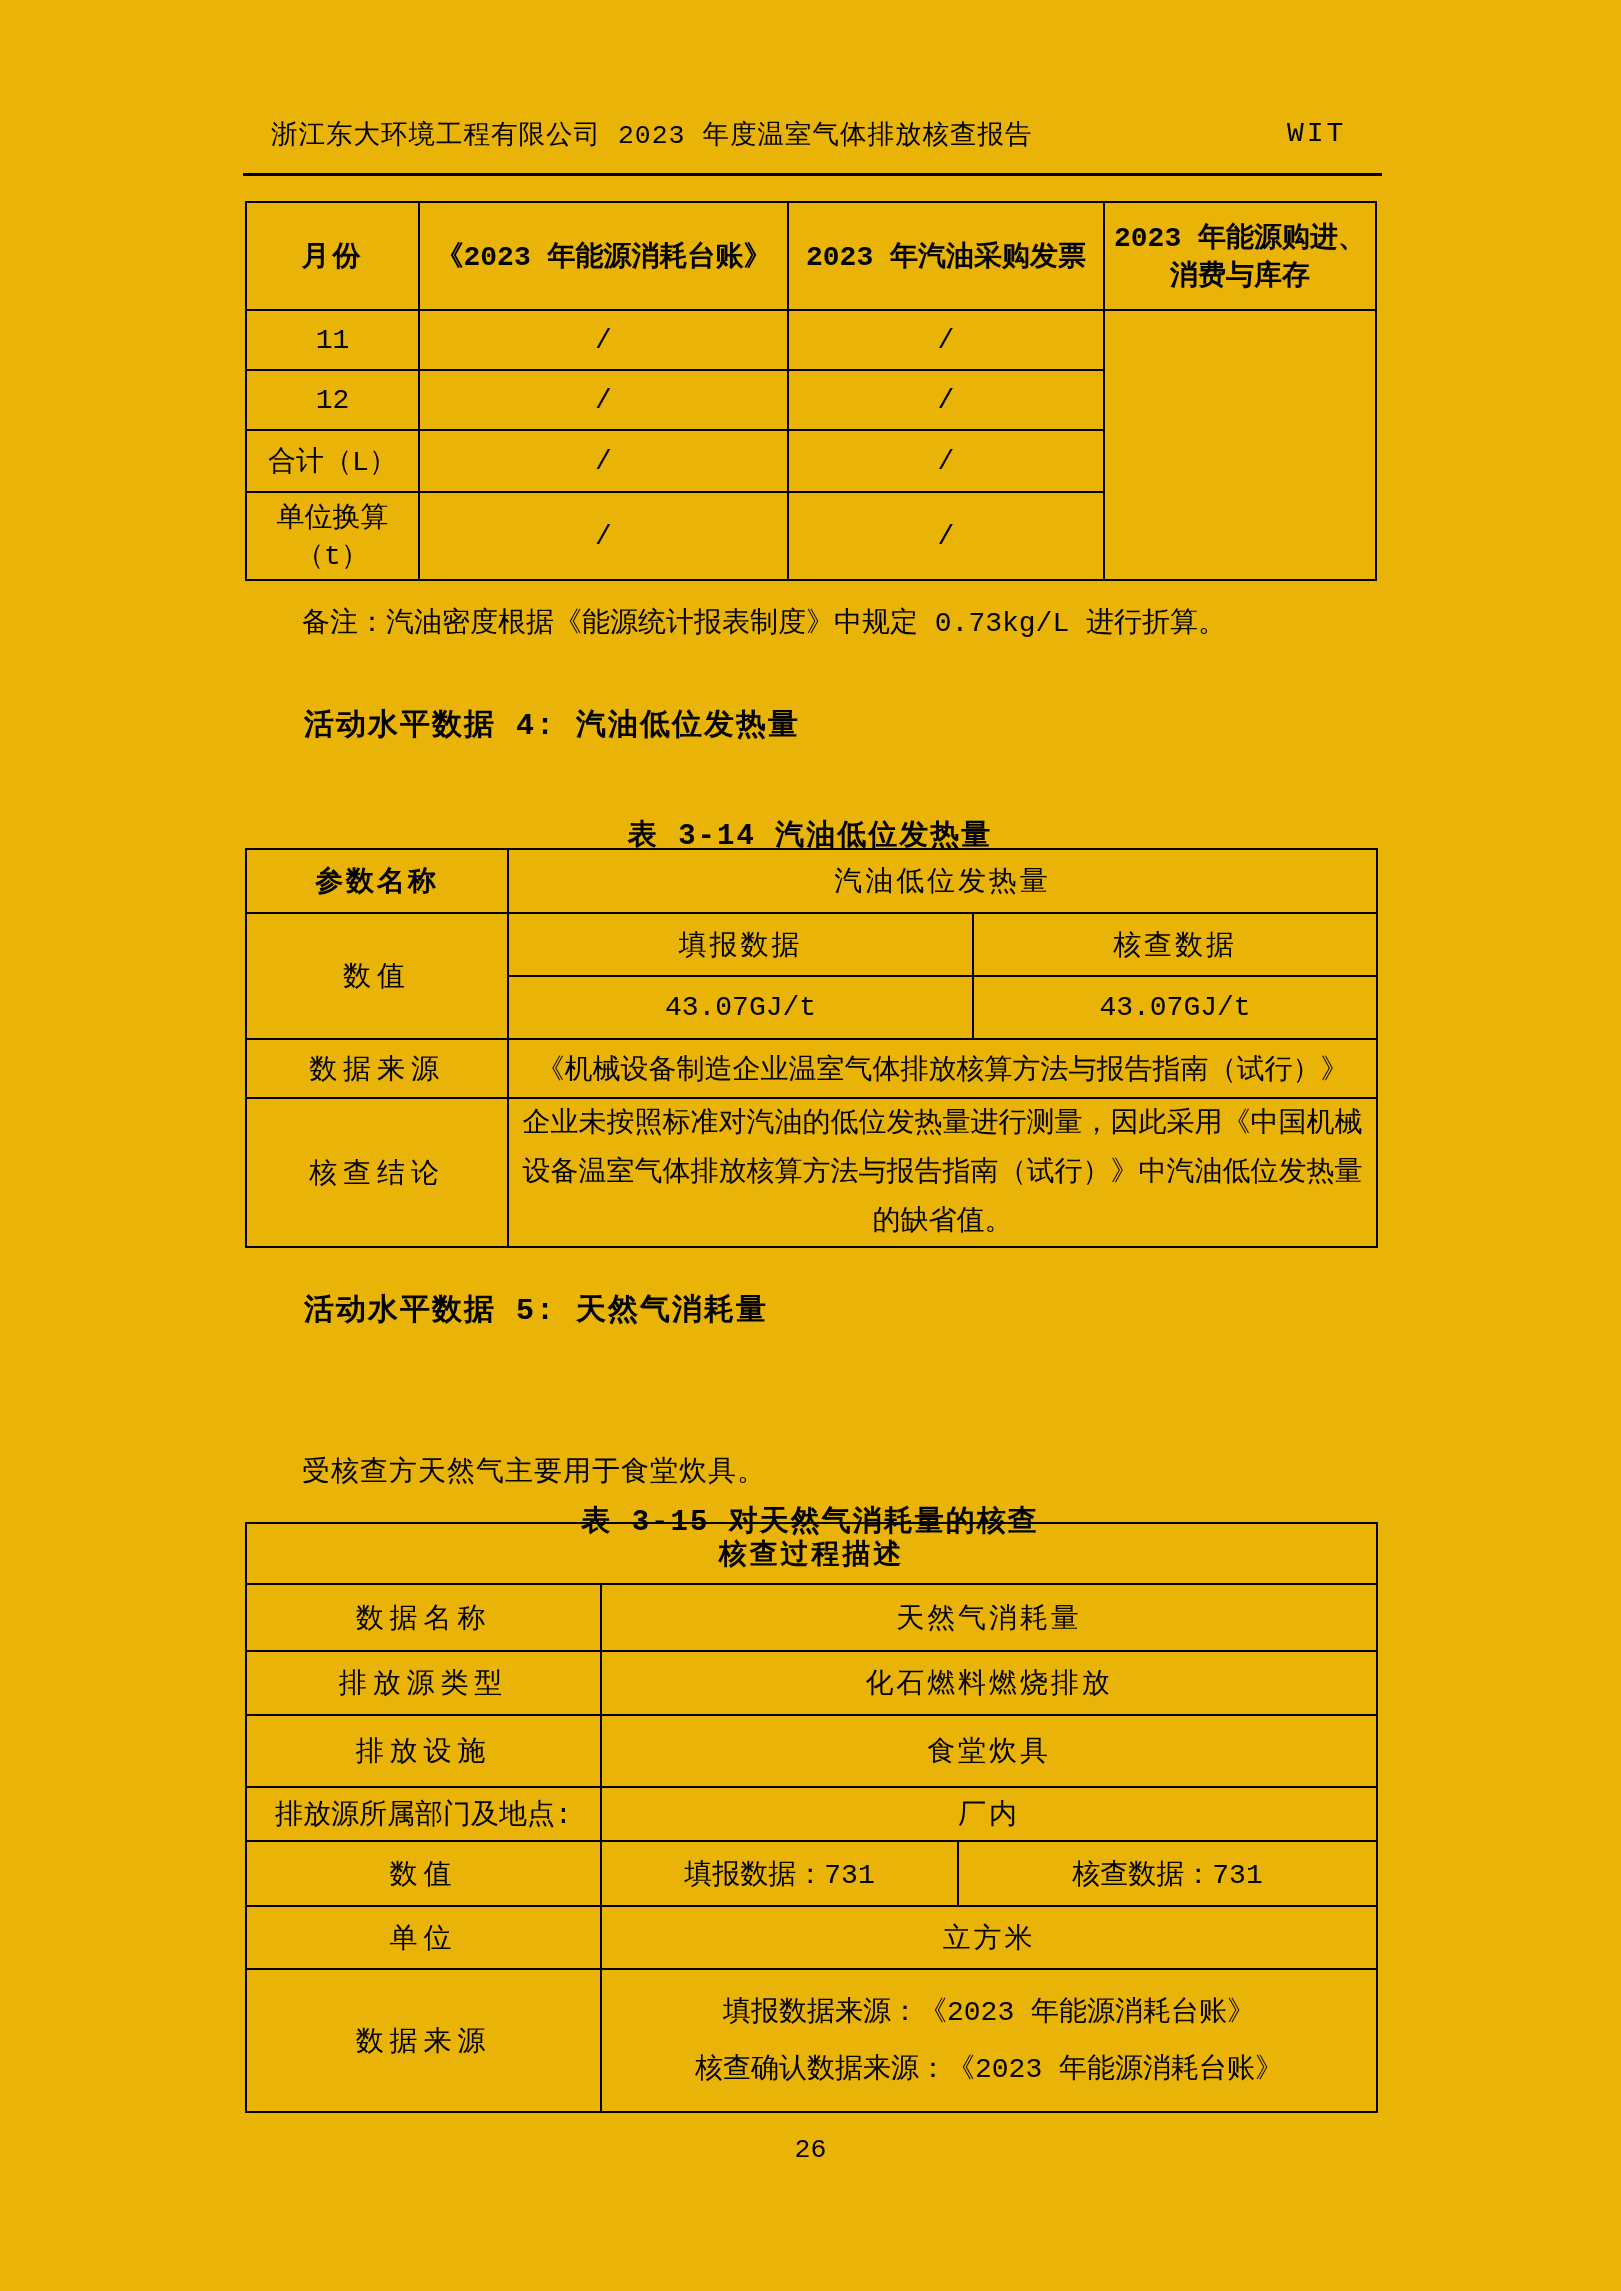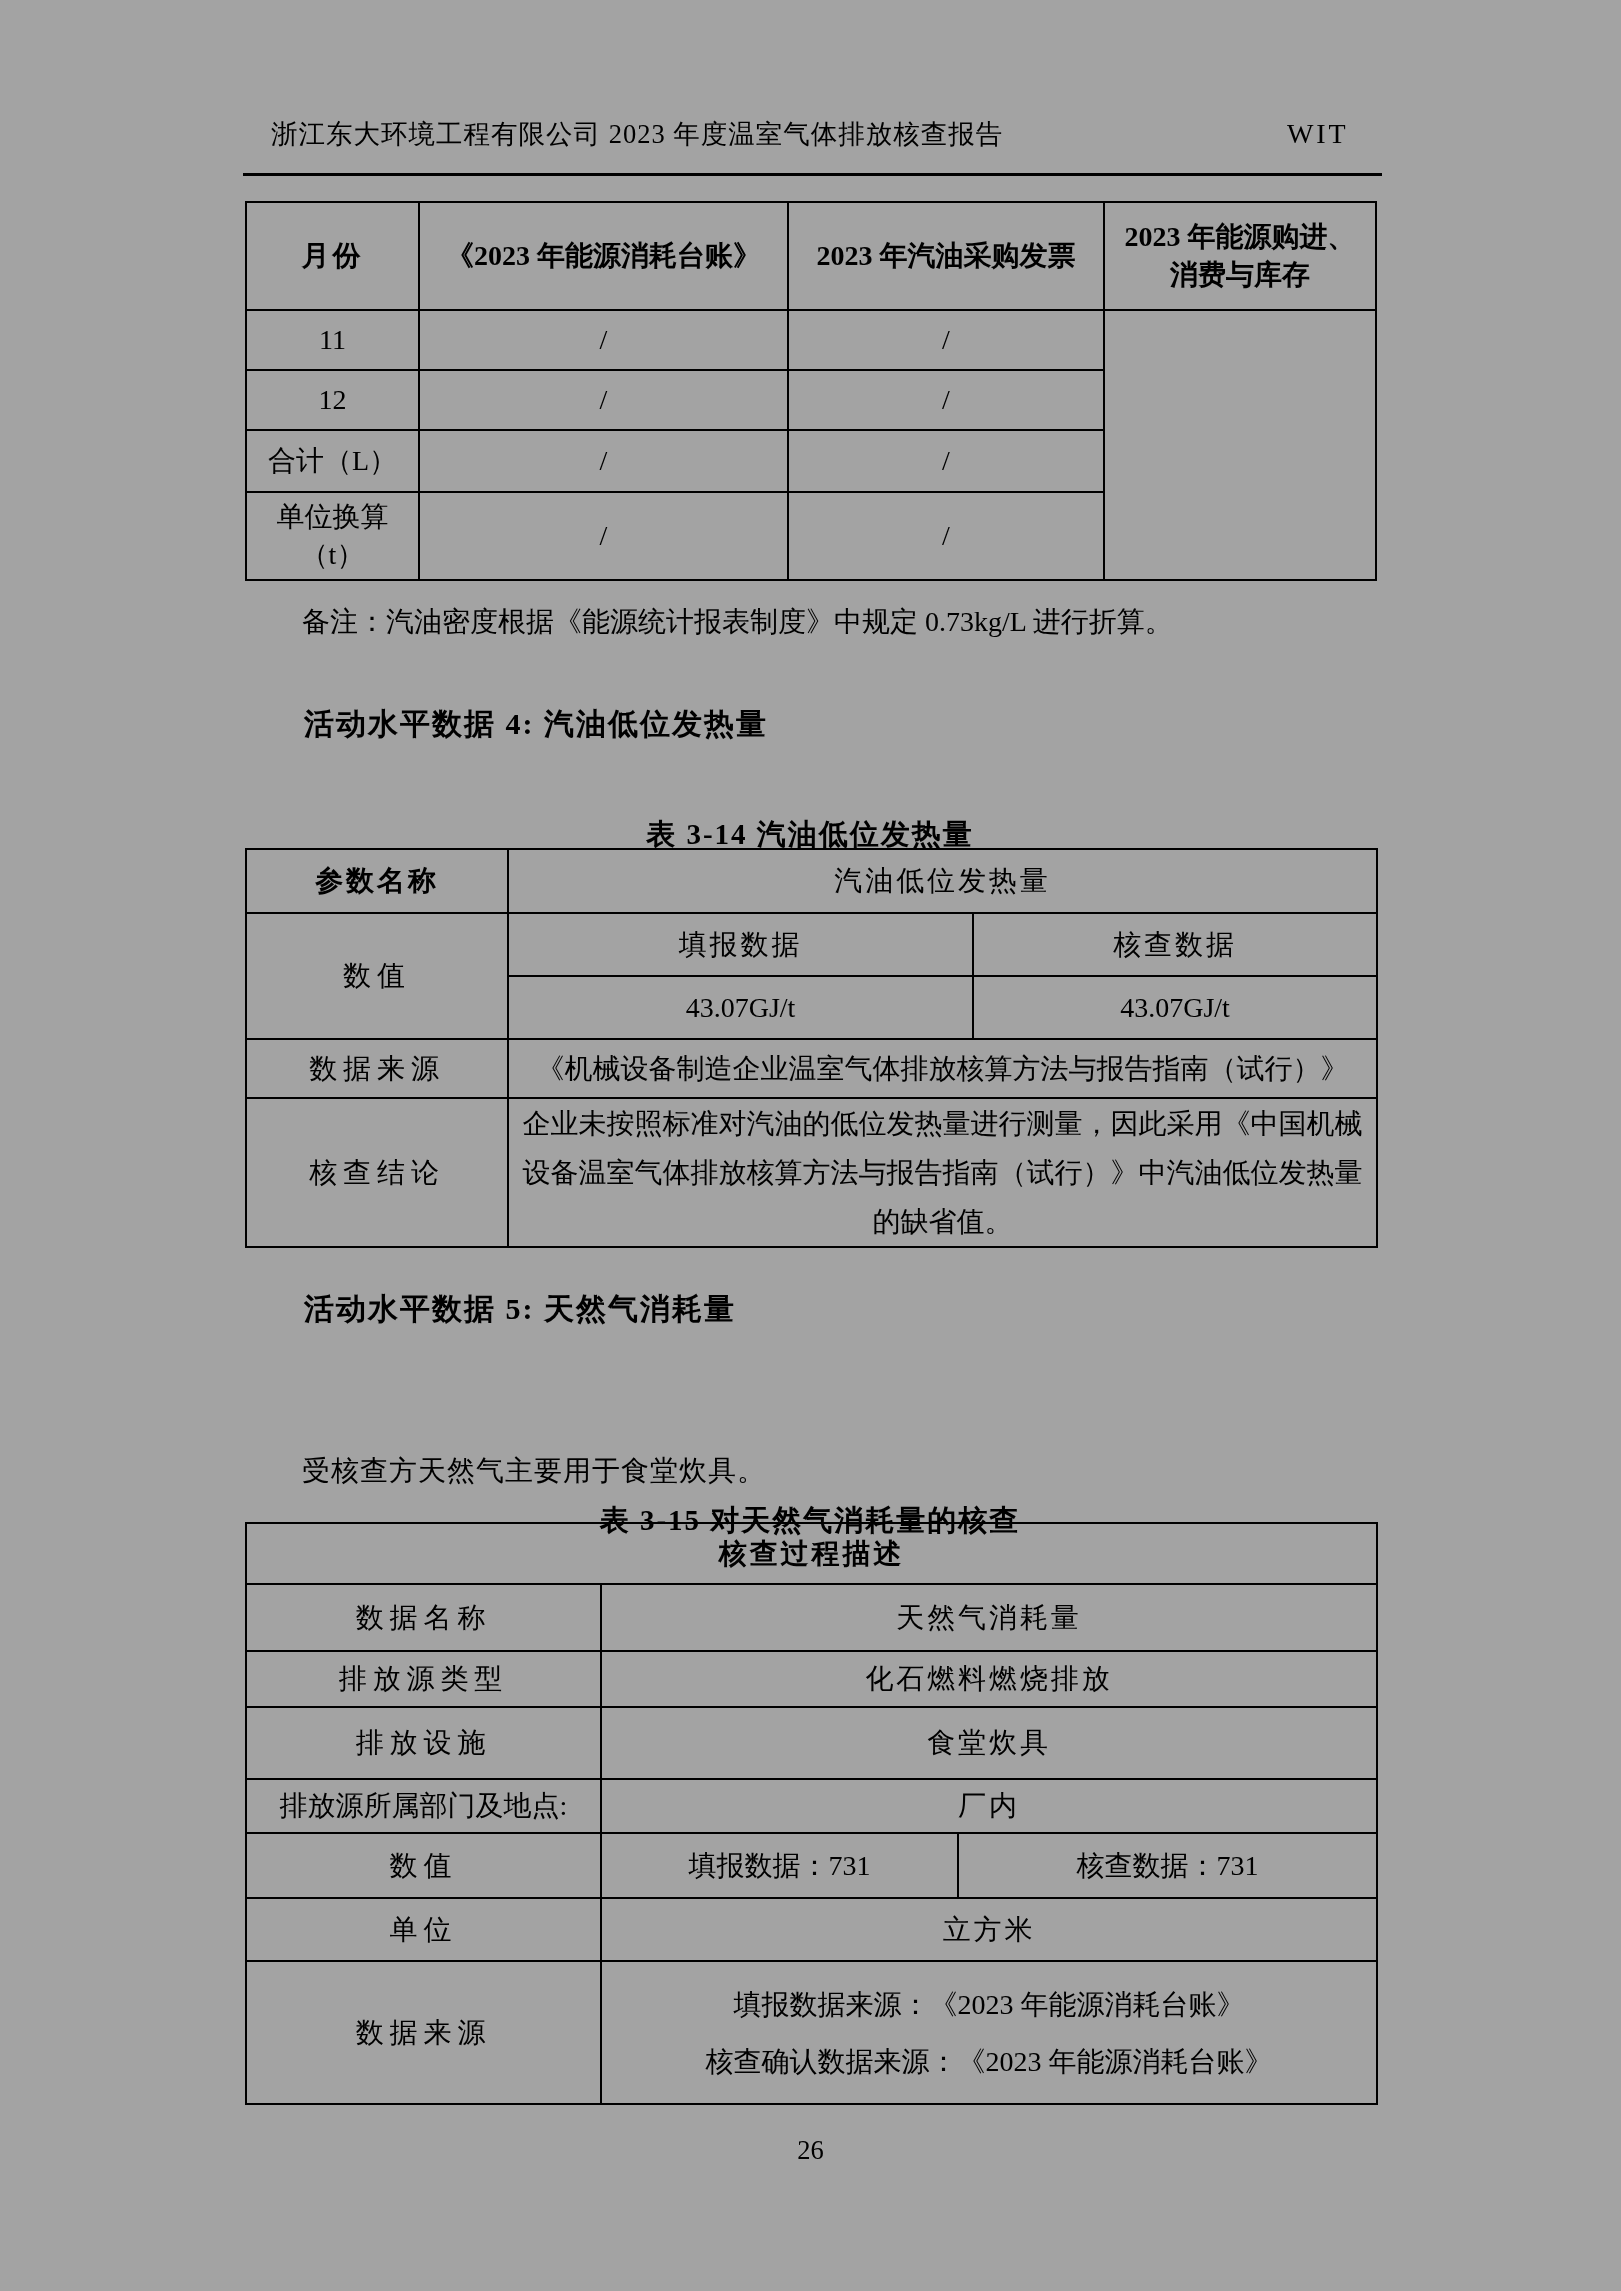--- a/index.html
+++ b/index.html
@@ -1,20 +1,20 @@
 <!DOCTYPE html>
 <html><head>
 <meta charset="utf-8">
 <style>
   html,body{margin:0;padding:0;background:#888;}
   .page{
     position:relative;
     width:1621px;height:2292px;
-    background:#a3a3a3;
-    font-family:Liberation Serif, serif;
+    background:#eab308;
+    font-family:Liberation Mono, monospace;
     color:#000;
     overflow:hidden;
   }
   
   .hdr-title{position:absolute;left:271px;top:116px;font-size:26.5px;letter-spacing:1px;}
   .hdr-right{position:absolute;left:1287px;top:118px;font-size:28px;letter-spacing:2.9px;}
   .hdr-rule{position:absolute;left:243px;top:173px;width:1139px;height:2.9px;background:#000;}
 
   
   table.doc{
@@ -148,21 +148,21 @@
         <col style="width:419px">
       </colgroup>
     <tbody>
         <tr style="height:61px">
       <td colspan="3" class="b sp2">核查过程描述</td>
     </tr>
     <tr style="height:67px">
       <td class="sp">数据名称</td>
       <td colspan="2" class="sp2">天然气消耗量</td>
     </tr>
-    <tr style="height:56px">
+    <tr style="height:64px">
       <td class="sp">排放源类型</td>
       <td colspan="2" class="sp2">化石燃料燃烧排放</td>
     </tr>
     <tr style="height:72px">
       <td class="sp">排放设施</td>
       <td colspan="2" class="sp2">食堂炊具</td>
     </tr>
     <tr style="height:54px">
       <td>排放源所属部门及地点:</td>
       <td colspan="2" class="sp2">厂内</td>

